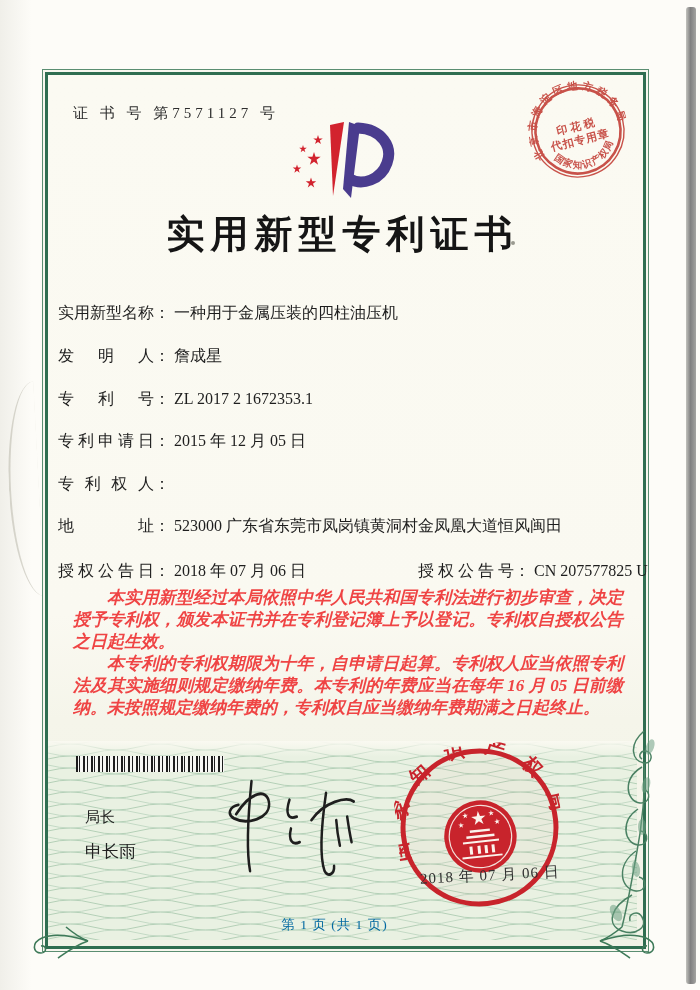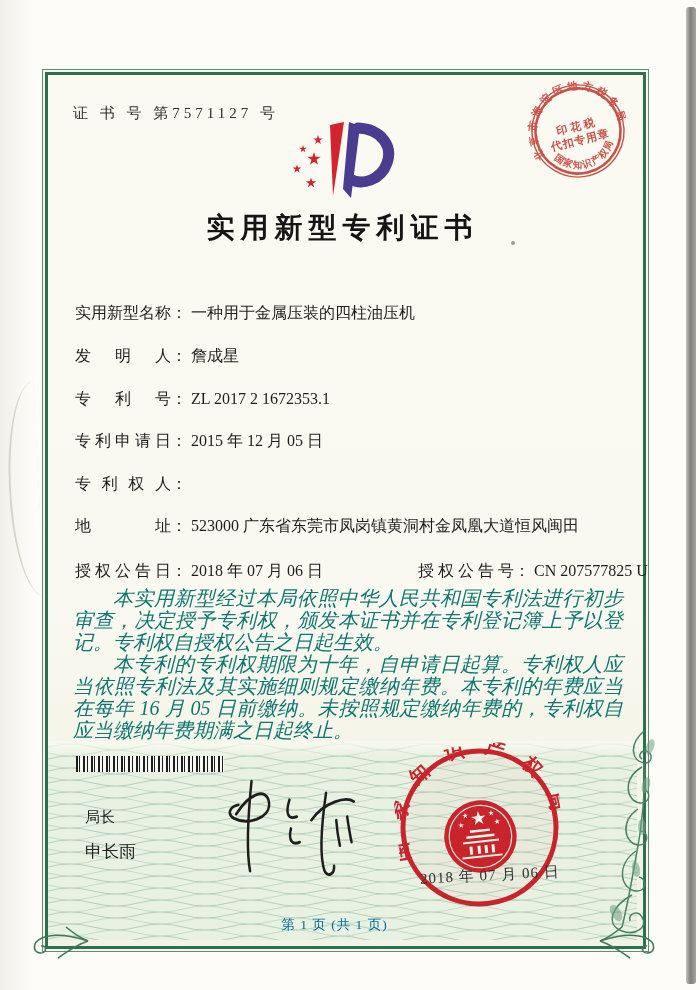--- a/index.html
+++ b/index.html
@@ -16,31 +16,31 @@
   .frame{position:absolute;left:45px;top:72px;width:595px;height:871px;
     border:3px solid #2f6e51;box-shadow:0 0 0 2px #f8f7ef,0 0 0 3px #5b8e72;
     background:linear-gradient(180deg,#fbfaf2 0%,#faf9f1 62%,#f5f5ea 74%,#f1f3e7 100%);}
   .band{position:absolute;left:48px;top:741px;width:589px;height:199px;}
   .band svg{display:block;}
   .band .fade{position:absolute;left:0;top:0;right:0;height:16px;
     background:linear-gradient(180deg,#faf9f1,rgba(250,249,241,0));}
   .cert-no{position:absolute;left:73px;top:104px;font-size:15px;letter-spacing:4px;color:#2d2d2d;}
   .logo{position:absolute;left:272px;top:116px;}
   .title{position:absolute;left:45px;top:209px;width:595px;text-align:center;
-    font-size:28px;font-weight:bold;letter-spacing:6px;color:#151515;white-space:nowrap;}
+    font-size:38px;font-weight:bold;letter-spacing:6px;color:#151515;white-space:nowrap;}
   .speck{position:absolute;left:511px;top:241px;width:4px;height:4px;border-radius:50%;
     background:#9a9a90;}
-  .row{position:absolute;left:75px;display:flex;align-items:baseline;font-size:16px;
+  .row{position:absolute;left:58px;display:flex;align-items:baseline;font-size:16px;
     color:#1e1e1e;white-space:nowrap;}
   .lbl{display:inline-block;width:96px;text-align:justify;text-align-last:justify;}
   .colon{display:inline-block;margin-right:4px;}
   .val{display:inline-block;}
   .val .l2{display:block;}
-  .paras{position:absolute;left:73px;top:587px;width:550px;font-size:20px;line-height:22px;
-    color:#0f766e;text-align:justify;font-style:italic;}
+  .paras{position:absolute;left:73px;top:587px;width:550px;font-size:17px;line-height:22px;
+    color:#ef4444;text-align:justify;font-style:italic;font-weight:bold;}
   .paras p{margin:0;text-indent:2em;}
   .barcode{position:absolute;left:76px;top:756px;width:148px;height:16px;background:
     repeating-linear-gradient(90deg,#1d1d1d 0 2px,#f7f7f4 2px 3px,#1d1d1d 3px 4px,
     #f7f7f4 4px 7px,#1d1d1d 7px 9px,#f7f7f4 9px 11px,#1d1d1d 11px 12px,#f7f7f4 12px 15px);}
   .sig-title{position:absolute;left:85px;top:808px;font-size:15px;color:#222;
     font-family:"Liberation Sans","DejaVu Sans",sans-serif;}
   .sig-name{position:absolute;left:85px;top:840px;font-size:17px;color:#222;
     font-family:"Liberation Sans","DejaVu Sans",sans-serif;}
   .signature{position:absolute;left:196px;top:776px;}
   .seal{position:absolute;left:397px;top:745px;transform:rotate(-6deg);}

